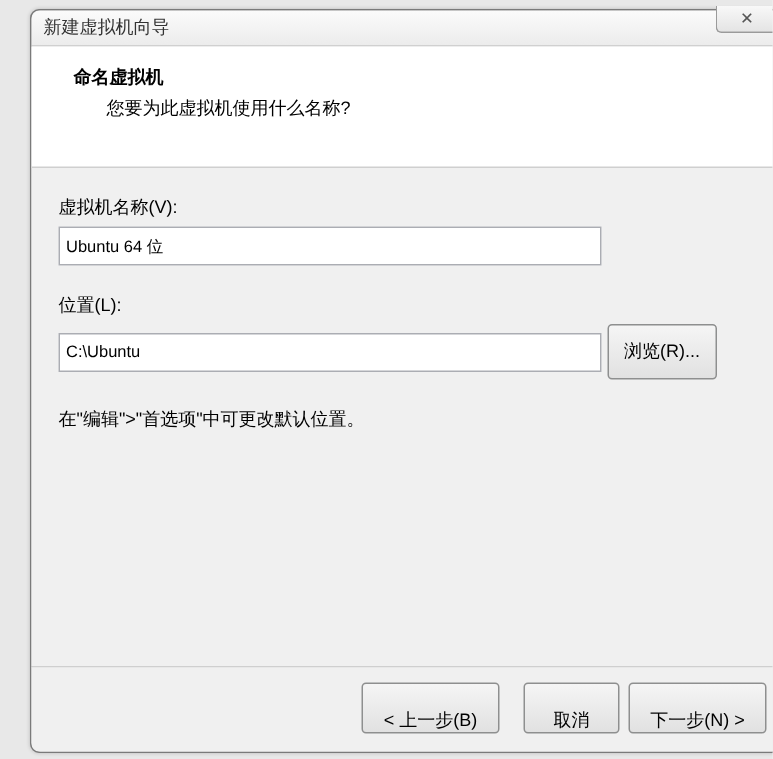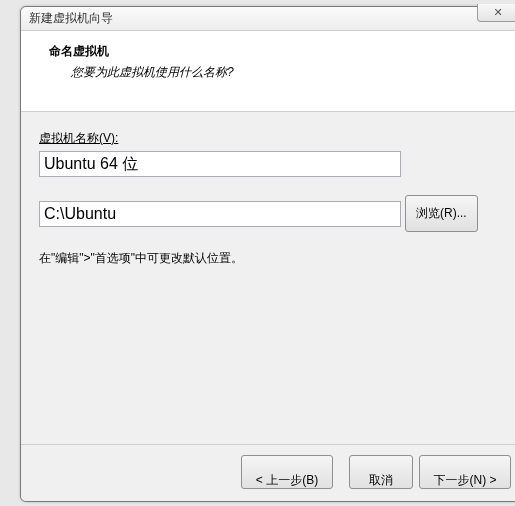--- a/index.html
+++ b/index.html
@@ -68,40 +68,38 @@
     .header-title {
       font-weight: bold;
       font-size: 12px;
       color: #000;
       margin-bottom: 4px;
     }
     .header-sub {
       font-size: 12px;
       color: #000;
       padding-left: 22px;
-      font-style: italic;
     }
     .content {
       flex: 1;
       padding: 18px 18px 10px 18px;
       background: #f0f0f0;
     }
     .field-label {
       font-size: 12px;
       color: #000;
       margin-bottom: 4px;
-      text-decoration: underline;
     }
     .text-input {
       width: 362px;
       height: 22px;
       border: 1px solid #abadb3;
       background: #fff;
       padding: 12px 4px;
-      font-size: 16px;
+      font-size: 11px;
       font-family: inherit;
       color: #000;
     }
     .row-spacer {
       height: 18px;
     }
     .location-row {
       display: flex;
       align-items: center;
       gap: 4px;
@@ -165,20 +163,21 @@
     <div class="header-sub">您要为此虚拟机使用什么名称?</div>
   </div>
 
   <div class="content">
 
     <div class="field-label">虚拟机名称(V):</div>
     <input type="text" class="text-input" value="Ubuntu 64 位" style="">
 
     <div class="row-spacer"></div>
 
+    <div class="field-label">位置(L):</div>
     <div class="location-row">
       <input type="text" class="text-input" value="C:\Ubuntu" style="">
       <button class="browse-btn">浏览(R)...</button>
     </div>
 
     <div class="hint">在"编辑"&gt;"首选项"中可更改默认位置。</div>
 
   </div>
 
   <div class="footer">

